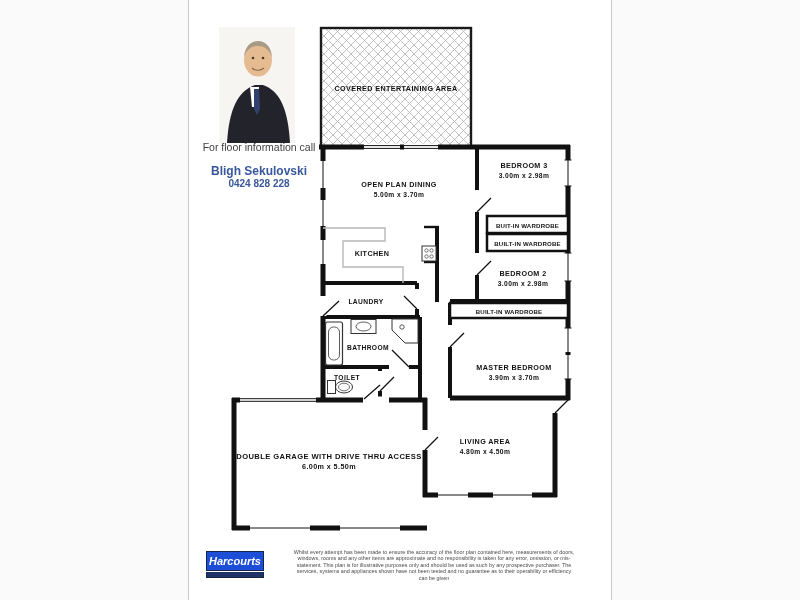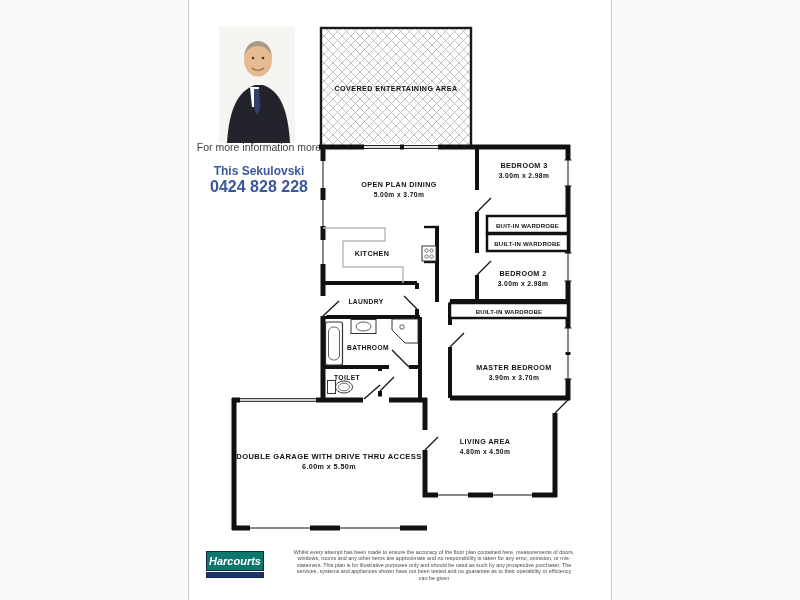--- a/index.html
+++ b/index.html
@@ -3,33 +3,33 @@
 <meta charset="utf-8">
 <style>
   html,body{margin:0;padding:0;background:#fafafa;font-family:"Liberation Sans",sans-serif;}
   #screen{position:relative;width:800px;height:600px;background:#fafafa;overflow:hidden;}
   #sheet{position:absolute;left:188px;top:-1px;width:422px;height:601px;background:#ffffff;border:1px solid #c9c9c9;}
   
   #agent-photo{position:absolute;left:219px;top:27px;width:76px;height:116px;background:#f7f6f3;overflow:hidden;}
   .agent-text{position:absolute;left:196px;width:126px;text-align:center;}
   #info-line{top:141px;font-size:10.5px;color:#3f3f3f;}
   #agent-name{top:164px;font-size:12px;font-weight:bold;color:#39579c;}
-  #agent-phone{top:178px;font-size:16px;font-weight:bold;color:#39579c;}
+  #agent-phone{top:178px;font-size:10px;font-weight:bold;color:#39579c;}
   
   #plan{position:absolute;left:0;top:0;width:800px;height:600px;}
   svg text{font-family:"Liberation Sans",sans-serif;font-weight:bold;fill:#111;letter-spacing:.4px;}
   .rname{font-size:7.2px;}
   .rdim{font-size:6.7px;}
   .wname{font-size:6.1px;letter-spacing:.2px;}
   .big{font-size:7.6px;}
   
   #address{position:absolute;left:290px;top:535px;width:286px;text-align:center;font-size:8px;color:#333;}
   #disclaimer{position:absolute;left:292px;top:549px;width:284px;text-align:center;font-size:5.4px;line-height:1.2;color:#4a4a4a;}
   #logo{position:absolute;left:206px;top:551px;width:58px;}
-  #logo-main{background:#0f766e;color:#ffffff;font-style:italic;font-weight:bold;font-size:11px;text-align:center;height:18px;line-height:18px;border:1px solid #16264e;}
+  #logo-main{background:#1d4ed8;color:#ffffff;font-style:italic;font-weight:bold;font-size:11px;text-align:center;height:18px;line-height:18px;border:1px solid #16264e;}
   #logo-bar{margin-top:1px;height:5px;background:#1f3466;border:1px solid #16264e;border-top:none;}
 </style>
 </head>
 <body>
 
 <div id="screen">
   <div id="sheet"></div>
 
   <div id="agent-photo">
     <svg width="76" height="116" viewBox="0 0 76 116">
@@ -37,22 +37,22 @@
       <path d="M8,116 C10,82 19,64 36,58 L44,58 C61,64 69,82 71,116 Z" fill="#23242b"></path>
       <path d="M31,60 L40,60 L39,80 L33,80 Z" fill="#ffffff"></path>
       <path d="M35,62 L40,62 L41,82 L38,88 L35,82 Z" fill="#31406e"></path>
       <ellipse cx="39" cy="33" rx="14" ry="16.5" fill="#e5bc92"></ellipse>
       <path d="M25,30 C26,19 32,14 39,14 C46,14 52,19 53,30 C50,22 45,19 39,19 C33,19 28,22 25,30 Z" fill="#a99a86"></path>
       <path d="M33,41 C36,44 42,44 45,41" stroke="#8a6a4a" stroke-width="1.2" fill="none"></path>
       <circle cx="34" cy="31" r="1.3" fill="#4a3827"></circle>
       <circle cx="44" cy="31" r="1.3" fill="#4a3827"></circle>
     </svg>
   </div>
-  <div id="info-line" class="agent-text">For more information more</div>
-  <div id="agent-name" class="agent-text">This Sekulovski</div>
+  <div id="info-line" class="agent-text">For floor information call</div>
+  <div id="agent-name" class="agent-text">Bligh Sekulovski</div>
   <div id="agent-phone" class="agent-text">0424 828 228</div>
 
   <svg id="plan" viewBox="0 0 800 600">
     <defs>
       <pattern id="hatch" width="9" height="9" patternUnits="userSpaceOnUse">
         <rect width="9" height="9" fill="#ffffff"></rect>
         <path d="M0,0 L9,9 M9,0 L0,9" stroke="#b3b3b3" stroke-width="0.8"></path>
       </pattern>
     </defs>
 

